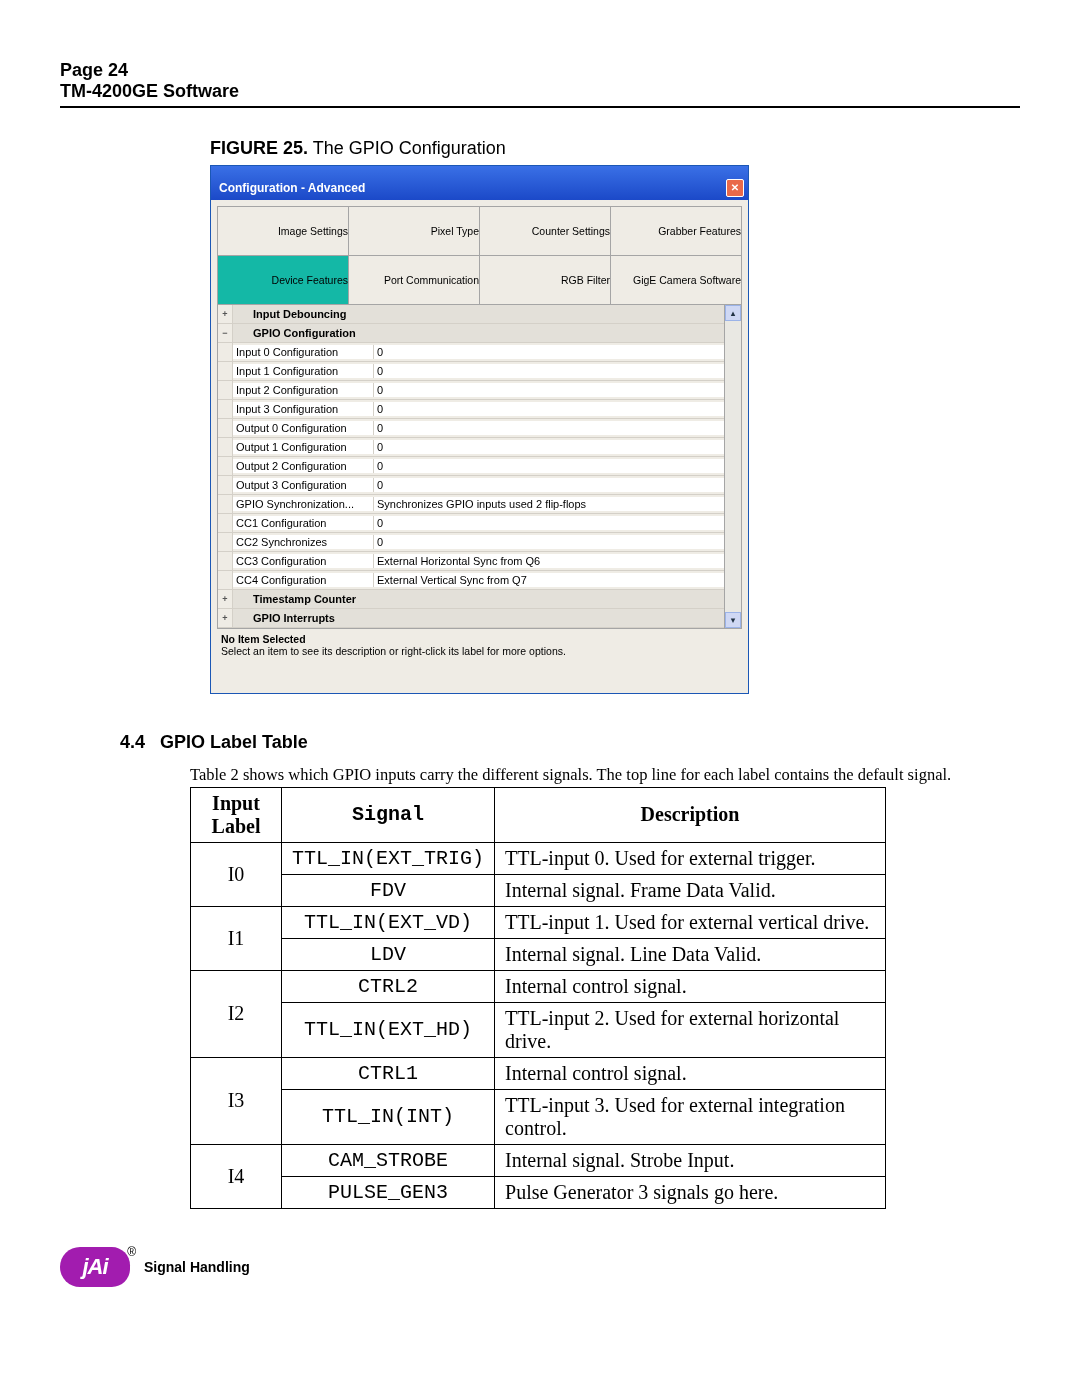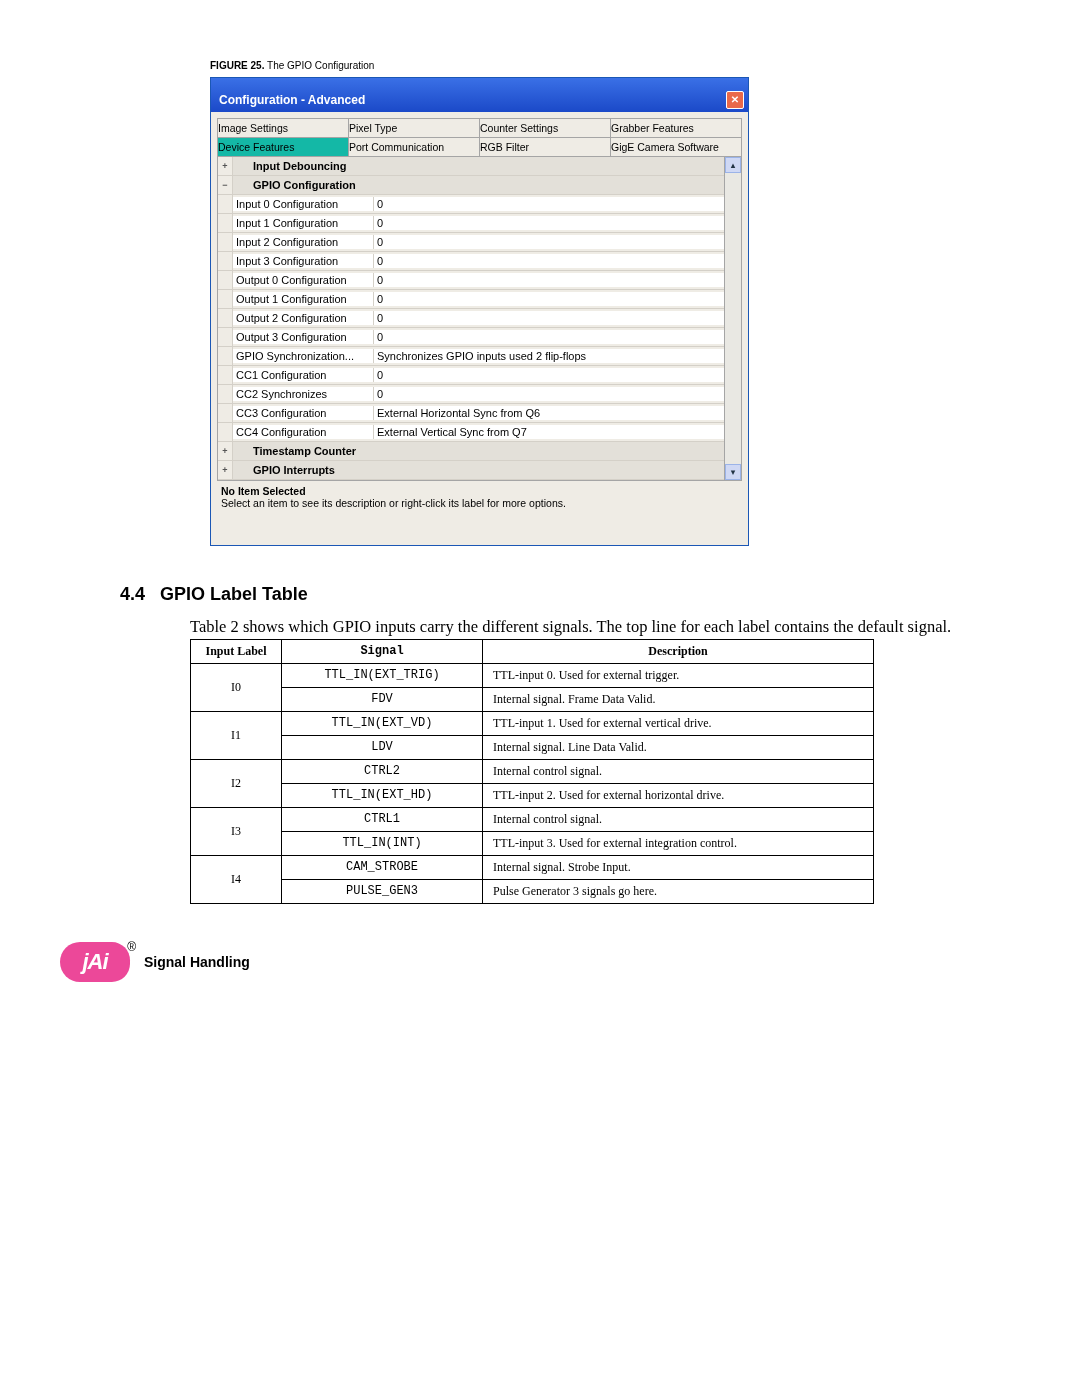--- a/index.html
+++ b/index.html
@@ -18,21 +18,21 @@
 .page-header{
   font-family:Arial, sans-serif;
   font-weight:bold;
   font-size:18px;
   border-bottom:2px solid #000;
   padding-bottom:4px;
   margin-bottom:30px;
 }
 .figure-caption{
   font-family:Arial, sans-serif;
-  font-size:10px;
+  font-size:18px;
   margin-left:150px;
   margin-bottom:6px;
 }
 .figure-caption .label{font-weight:bold;}
 
 .dialog{
   width:537px;
   margin-left:150px;
   border:1px solid #1b57b5;
   font-family:Tahoma, sans-serif;
@@ -60,22 +60,22 @@
 .dlg-body{
   background:#efece5;
   padding:6px;
 }
 .tab-row{display:flex;}
 .tab{
   flex:1;
   border:1px solid #a5a5a5;
   border-bottom:none;
   background:#efece5;
-  text-align:left;
-  padding:3px 0;
+  text-align:right;
+  padding:18px 0;
   font-size:10.5px;
 }
 .tab+ .tab{border-left:none;}
 .active-tab{
   background:#14b8a6;
 }
 
 .grid-wrap{
   display:flex;
   border:1px solid #a5a5a5;
@@ -144,59 +144,63 @@
 }
 .table-caption{
   font-family:Arial, sans-serif;
   font-size:14px;
   margin:20px 0 6px 130px;
 }
 .table-caption .label{font-weight:bold;}
 .lookup-table{
   margin-left:130px;
   border-collapse:collapse;
-  font-size:12px;
+  font-size:20px;
 }
 .lookup-table th,.lookup-table td{
   border:1px solid #000;
   padding:4px 10px;
   vertical-align:middle;
 }
 .lookup-table th{font-weight:bold;}
 .col-label{width:70px;text-align:center;}
 .col-signal{width:180px;text-align:center;font-family:Liberation Mono, monospace;}
 .col-desc{width:370px;text-align:left;}
 .footer{
   display:flex;
   align-items:center;
   margin-top:38px;
   gap:14px;
   padding-left:0px;
 }
 .logo{
   width:70px;height:40px;
-  background:#ec4899;
+  background:#a21caf;
   border-radius:22px 20px 20px 22px;
   position:relative;
   display:flex;align-items:center;justify-content:center;
 }
 .logo-text{
   color:#fff;font-style:italic;font-weight:bold;font-size:22px;font-family:Arial,sans-serif;letter-spacing:-1px;
 }
 .logo-r{
   position:absolute;top:-2px;right:-6px;color:#000;font-size:12px;font-family:Arial;
 }
 .footer-label{
   font-family:Arial, sans-serif;font-weight:bold;font-size:14px;
 }
 </style>
 </head>
 <body>
 
 <div class="page">
+  <div class="page-header">
+    <div>Page 24</div>
+    <div>TM-4200GE Software</div>
+  </div>
 
   <div class="figure-caption">
     <span class="label">FIGURE 25.</span><span>  The GPIO Configuration</span>
   </div>
 
   <div class="dialog">
     <div class="dlg-titlebar">
       <span>Configuration - Advanced</span>
       <span class="dlg-close">✕</span>
     </div>

